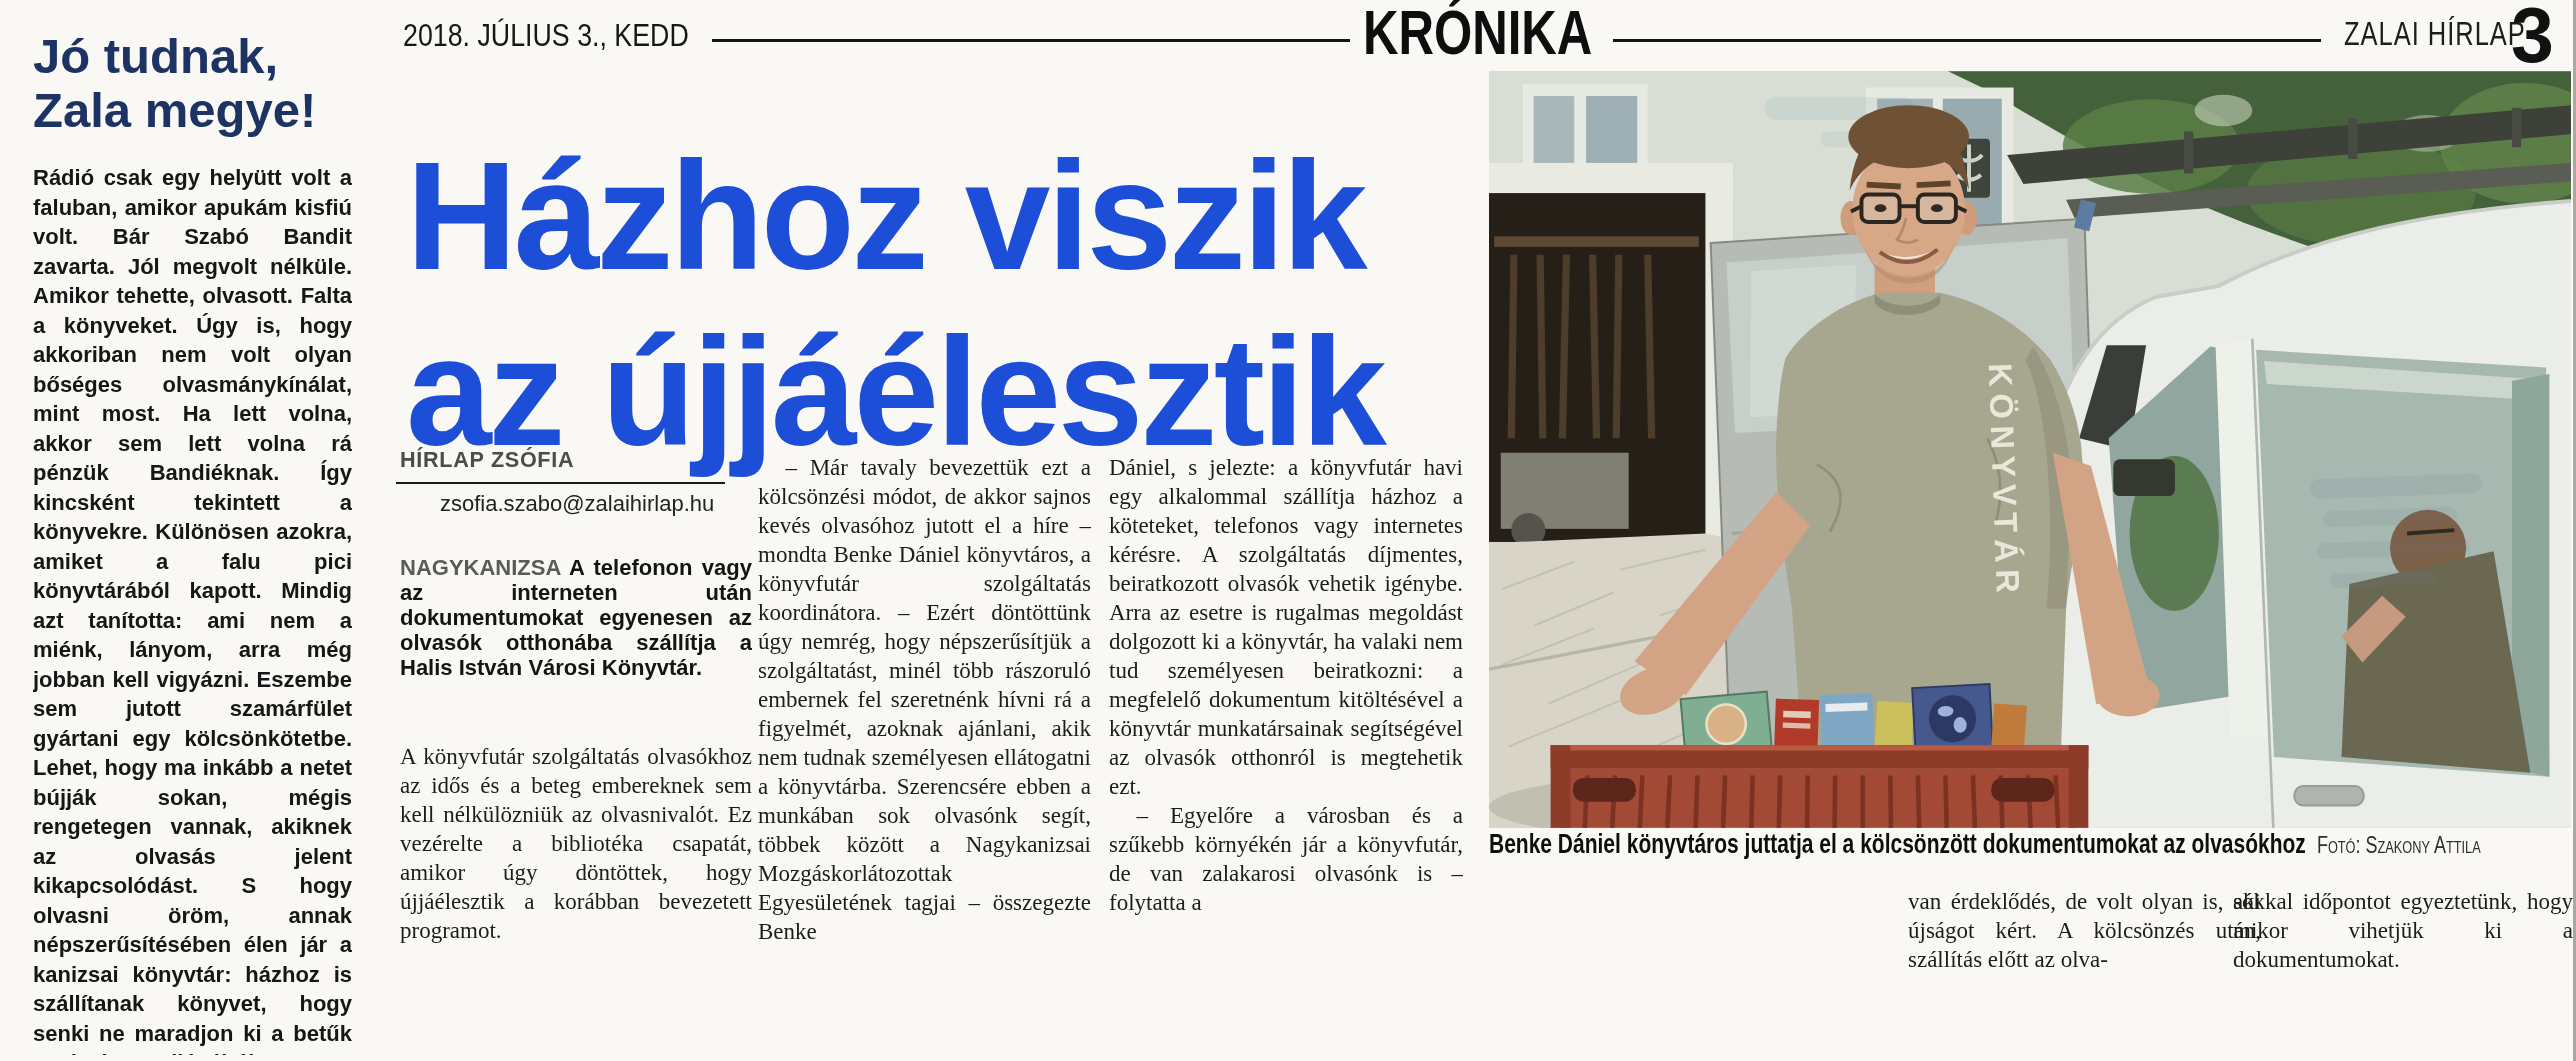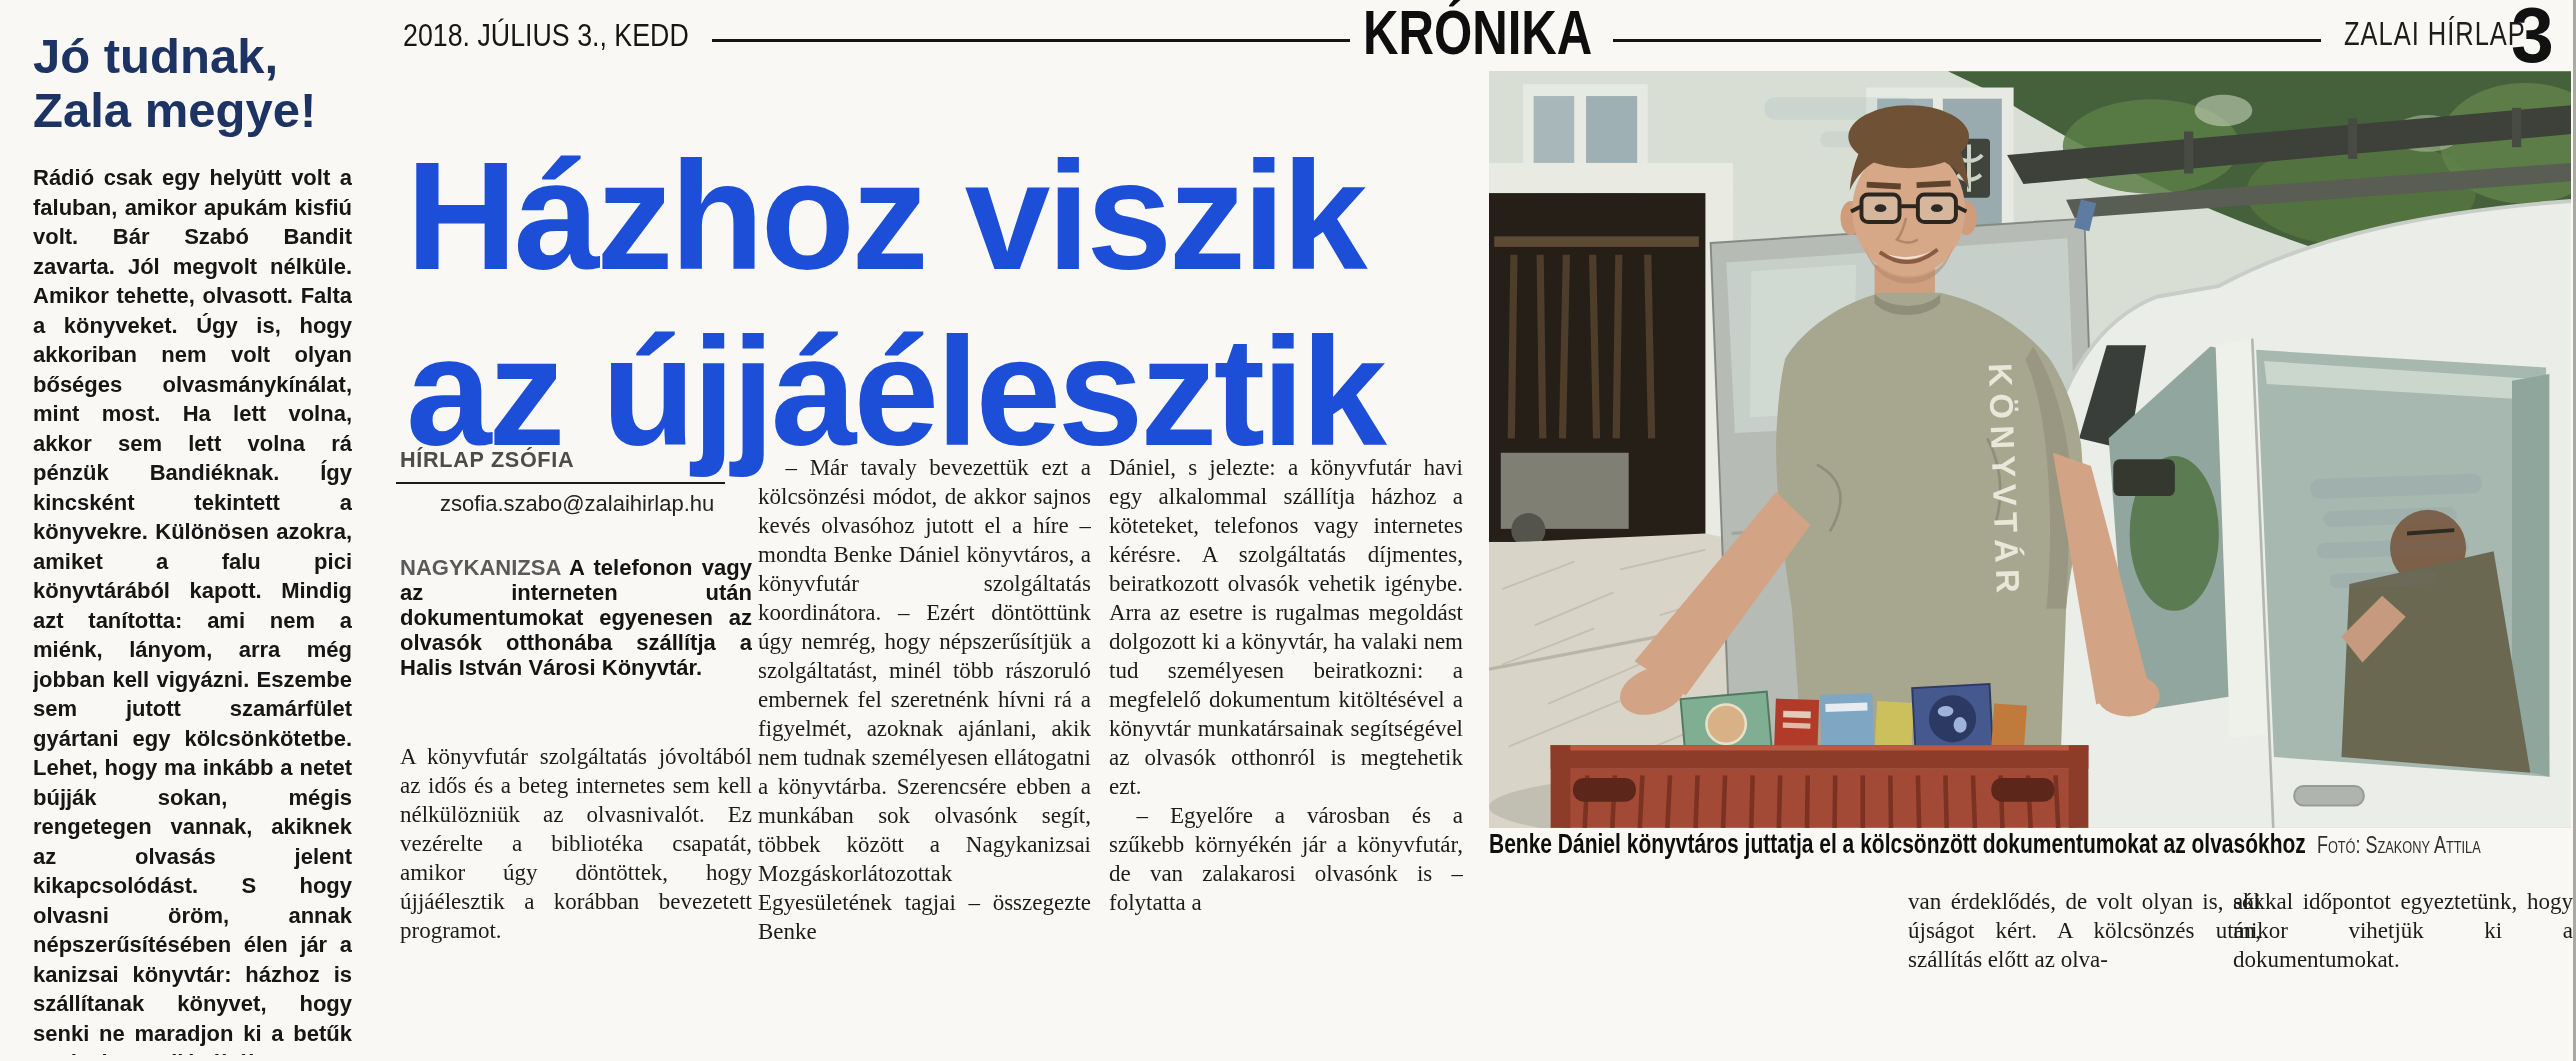--- a/index.html
+++ b/index.html
@@ -102,21 +102,21 @@
 
   <h1 class="headline hl1">Házhoz viszik</h1>
   <h1 class="headline hl2">az újjáélesztik</h1>
 
   <div class="byline">HÍRLAP ZSÓFIA</div>
   <div class="byline-rule"></div>
   <div class="byline-email">zsofia.szabo@zalaihirlap.hu</div>
 
   <div class="lead"><span class="dateline">NAGYKANIZSA</span> <span>A telefonon vagy az interneten után dokumentumokat egyenesen az olvasók otthonába szállítja a Halis István Városi Könyvtár.</span></div>
 
-  <div class="serif col1p">A könyvfutár szolgáltatás jóvoltából az idős és a beteg internetes sem kell nélkülözniük az olvasnivalót. Ez vezérelte a bibliotéka csapatát, amikor úgy döntöttek, hogy újjáélesztik a korábban bevezetett programot.</div>
+  <div class="serif col1p">A könyvfutár szolgáltatás olvasókhoz az idős és a beteg embereknek sem kell nélkülözniük az olvasnivalót. Ez vezérelte a bibliotéka csapatát, amikor úgy döntöttek, hogy újjáélesztik a korábban bevezetett programot.</div>
   <div class="serif col2 indent">– Már tavaly bevezettük ezt a kölcsönzési módot, de akkor sajnos kevés olvasóhoz jutott el a híre – mondta Benke Dániel könyvtáros, a könyvfutár szolgáltatás koordinátora. – Ezért döntöttünk úgy nemrég, hogy népszerűsítjük a szolgáltatást, minél több rászoruló embernek fel szeretnénk hívni rá a figyelmét, azoknak ajánlani, akik nem tudnak személyesen ellátogatni a könyvtárba. Szerencsére ebben a munkában sok olvasónk segít, többek között a Nagykanizsai Mozgáskorlátozottak Egyesületének tagjai – összegezte Benke</div>
   <div class="serif col3">
     <p>Dániel, s jelezte: a könyvfutár havi egy alkalommal szállítja házhoz a köteteket, telefonos vagy internetes kérésre. A szolgáltatás díjmentes, beiratkozott olvasók vehetik igénybe. Arra az esetre is rugalmas megoldást dolgozott ki a könyvtár, ha valaki nem tud személyesen beiratkozni: a megfelelő dokumentum kitöltésével a könyvtár munkatársainak segítségével az olvasók otthonról is megtehetik ezt.</p>
     <p class="indent">– Egyelőre a városban és a szűkebb környékén jár a könyvfutár, de van zalakarosi olvasónk is – folytatta a</p>
   </div>
 
   <div class="photo">
     <svg width="1082" height="757" viewBox="0 0 1650 1154" xmlns="http://www.w3.org/2000/svg">
 
       <rect x="0" y="0" width="1650" height="1154" fill="#d9ded4"></rect>

